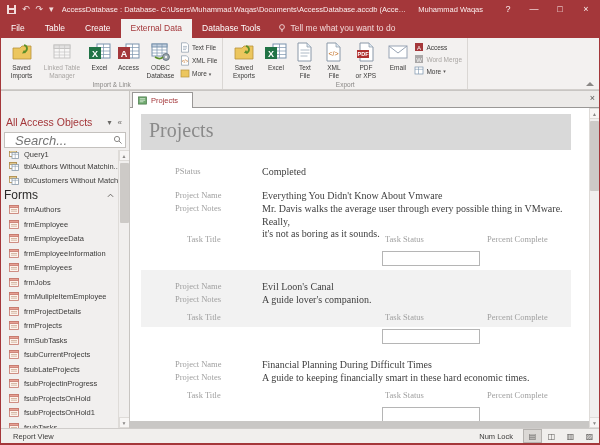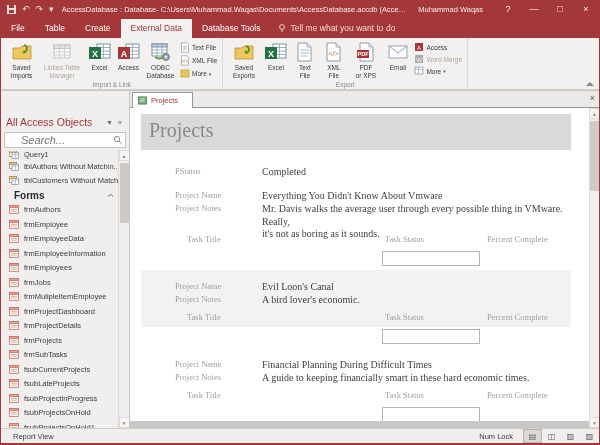--- a/index.html
+++ b/index.html
@@ -52,32 +52,32 @@
   .rspacer { flex:1; border:none; }
 
   
   .sidebar { position:absolute; left:0; top:90px; width:129px; bottom:17px; background:#f1efee;
     border-right:1px solid #c8c5c2; border-top:1px solid #c8c5c2; display:flex; flex-direction:column; }
   .nav-header { height:20px; display:flex; align-items:center; padding:0 4px 0 5px;margin-top:21px; }
   .nav-title { flex:1; font-size:10.5px; color:#a4373a; white-space:nowrap; }
   .nav-hicon { color:#6a6866; font-size:8px; padding:0 3px; cursor:default; }
   .searchrow { height:16px; margin:0 3px 2px 3px; background:#fff; border:1px solid #c4c1be;
     display:flex; align-items:center; }
-  .searchrow input { flex:1; border:none; outline:none; font-size:11px; font-style:italic;
-    color:#8a8886; padding:0 16px; background:transparent; min-width:0;
+  .searchrow input { flex:1; border:none; outline:none; font-size:13px; font-style:italic;
+    color:#8a8886; padding:0 10px; background:transparent; min-width:0;
     font-family:"Liberation Sans","DejaVu Sans",sans-serif; }
   .mag { width:10px; height:10px; margin-right:2px; }
   .nav-body { flex:1; display:flex; overflow:hidden; }
   .nav-list { flex:1; overflow:hidden; padding-top:1px; }
   .nav-row { height:14.5px; display:flex; align-items:center; padding-left:8px; font-size:7.5px;
     color:#3b3a39; white-space:nowrap; overflow:hidden; cursor:default; }
   .nav-row .nicon { width:10px; height:9px; margin-right:5px; display:none; flex:none; }
   .nav-row.t-query .nicon.q { display:block; }
   .nav-row.t-form .nicon.f { display:block; }
-  .nav-row.t-header { font-weight:bold; font-size:10px; color:#2b2a29; padding-left:13px; padding-right:4px; }
+  .nav-row.t-header { font-weight:normal; font-size:12px; color:#2b2a29; padding-left:3px; padding-right:4px; }
   .nav-row .chev { display:none; margin-left:auto; width:7px; height:7px; }
   .nav-row.t-header .chev { display:block; }
   .nav-row.partial.t-query { height:8px; overflow:hidden; align-items:flex-end; }
   .nav-scroll { width:11px; background:#f1efee; border-left:1px solid #dedbd8;
     display:flex; flex-direction:column; align-items:center; font-size:5px; color:#8a8886; }
   .sc-btn { height:11px; width:11px; display:flex; align-items:center; justify-content:center; background:#f7f5f4; border:1px solid #dedbd8; }
   .sc-track { flex:1; width:11px; position:relative; }
   .sc-thumb { position:absolute; left:1px; right:1px; background:#cdcac7; border-radius:1px; }
 
   
@@ -458,31 +458,20 @@
             <svg class="nicon f" viewBox="0 0 10 9">
               <rect x="0.5" y="0.5" width="9" height="8" fill="#fdf3ec" stroke="#c4756a" stroke-width="0.8"></rect>
               <rect x="0.5" y="0.5" width="9" height="2" fill="#e6a093" stroke="#c4756a" stroke-width="0.8"></rect>
               <path d="M2 4.5h6M2 6.2h6" stroke="#c4a08a" stroke-width="0.7"></path>
             </svg>
 
             <span class="nlabel">frmMulipleItemEmployee</span>
 
           </div>
 
-          <div class="nav-row t-form">
-
-            <svg class="nicon f" viewBox="0 0 10 9">
-              <rect x="0.5" y="0.5" width="9" height="8" fill="#fdf3ec" stroke="#c4756a" stroke-width="0.8"></rect>
-              <rect x="0.5" y="0.5" width="9" height="2" fill="#e6a093" stroke="#c4756a" stroke-width="0.8"></rect>
-              <path d="M2 4.5h6M2 6.2h6" stroke="#c4a08a" stroke-width="0.7"></path>
-            </svg>
-
-            <span class="nlabel">frmProjectDashboard</span>
-
-          </div>
 
           <div class="nav-row t-form">
 
             <svg class="nicon f" viewBox="0 0 10 9">
               <rect x="0.5" y="0.5" width="9" height="8" fill="#fdf3ec" stroke="#c4756a" stroke-width="0.8"></rect>
               <rect x="0.5" y="0.5" width="9" height="2" fill="#e6a093" stroke="#c4756a" stroke-width="0.8"></rect>
               <path d="M2 4.5h6M2 6.2h6" stroke="#c4a08a" stroke-width="0.7"></path>
             </svg>
 
             <span class="nlabel">frmProjectDetails</span>
@@ -639,21 +628,21 @@
             <input class="tbox" style="">
           </div>
 
           <div class="proj-section alt">
             <div class="prow">
               <span class="plabel lcol">Project Name</span>
               <span class="pvalue vcol">Evil Loon's Canal</span>
             </div>
             <div class="prow">
               <span class="plabel lcol">Project Notes</span>
-              <span class="pvalue vcol">A bird lover's economic.</span>
+              <span class="pvalue vcol">A guide lover's companion.</span>
             </div>
             <div class="prow theader-row">
               <span class="plabel ltask">Task Title</span>
               <span class="plabel lstatus">Task Status</span>
               <span class="plabel lpct">Percent Complete</span>
             </div>
           </div>
           <div class="boxrow">
             <input class="tbox" style="">
           </div>

